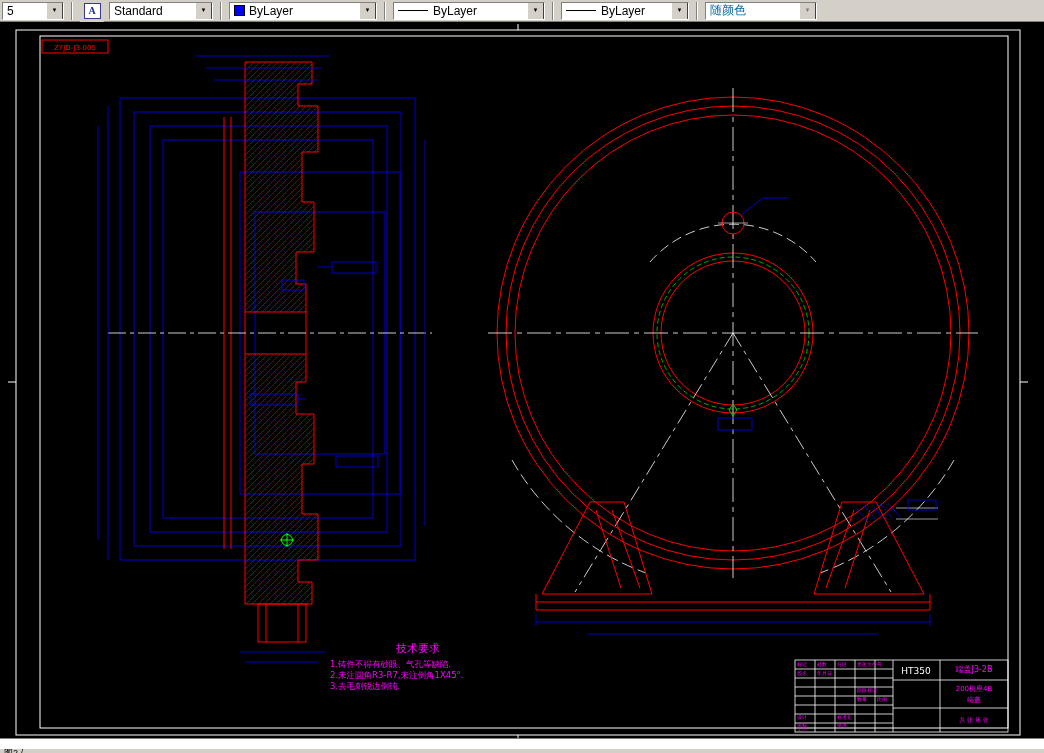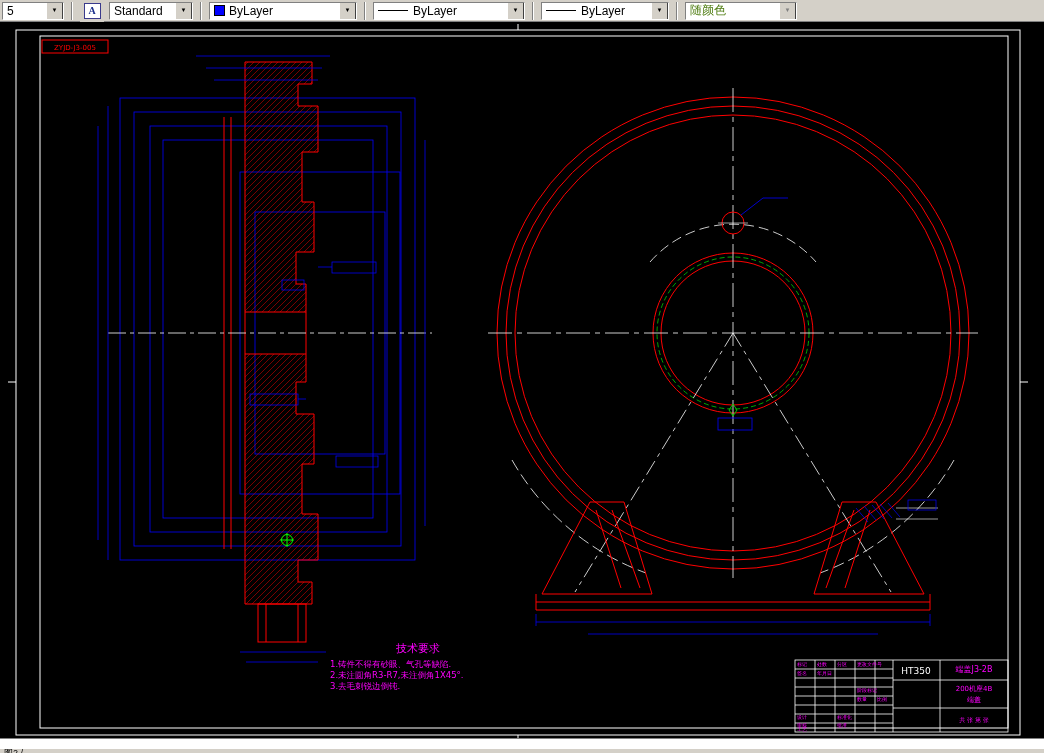--- a/index.html
+++ b/index.html
@@ -56,21 +56,21 @@
     <span class="combo-text">5</span>
     <span class="combo-arrow">▼</span>
   </div>
 
   <div class="tb-sep"></div>
 
   <div class="tb-btn">
     <span class="styleicon">A</span>
   </div>
 
-  <div class="combo" style="width:84px">
+  <div class="combo" style="width:104px">
     <span class="combo-text">Standard</span>
     <span class="combo-arrow">▼</span>
   </div>
 
   <div class="tb-sep"></div>
 
   <div class="combo" style="width:148px">
     <span class="swatch" style="background:#0000ff"></span>
     <span class="combo-text">ByLayer</span>
     <span class="combo-arrow">▼</span>
@@ -88,21 +88,21 @@
 
   <div class="combo" style="width:128px">
     <span class="linetype-glyph"></span>
     <span class="combo-text">ByLayer</span>
     <span class="combo-arrow">▼</span>
   </div>
 
   <div class="tb-sep"></div>
 
   <div class="combo" style="width:112px">
-    <span class="combo-text" style="color:#4d7c0f">随颜色</span>
+    <span class="combo-text" style="color:#0369a1">随颜色</span>
     <span class="combo-arrow disabled">▼</span>
   </div>
 </div>
 
 <div class="canvas-wrap">
 <svg width="1044" height="716" viewBox="0 0 1044 716">
   <defs>
     <pattern id="hatch" patternUnits="userSpaceOnUse" width="6" height="6">
       <path d="M0,6 L6,0" stroke="#cc0000" stroke-width="0.6"></path>
     </pattern>

